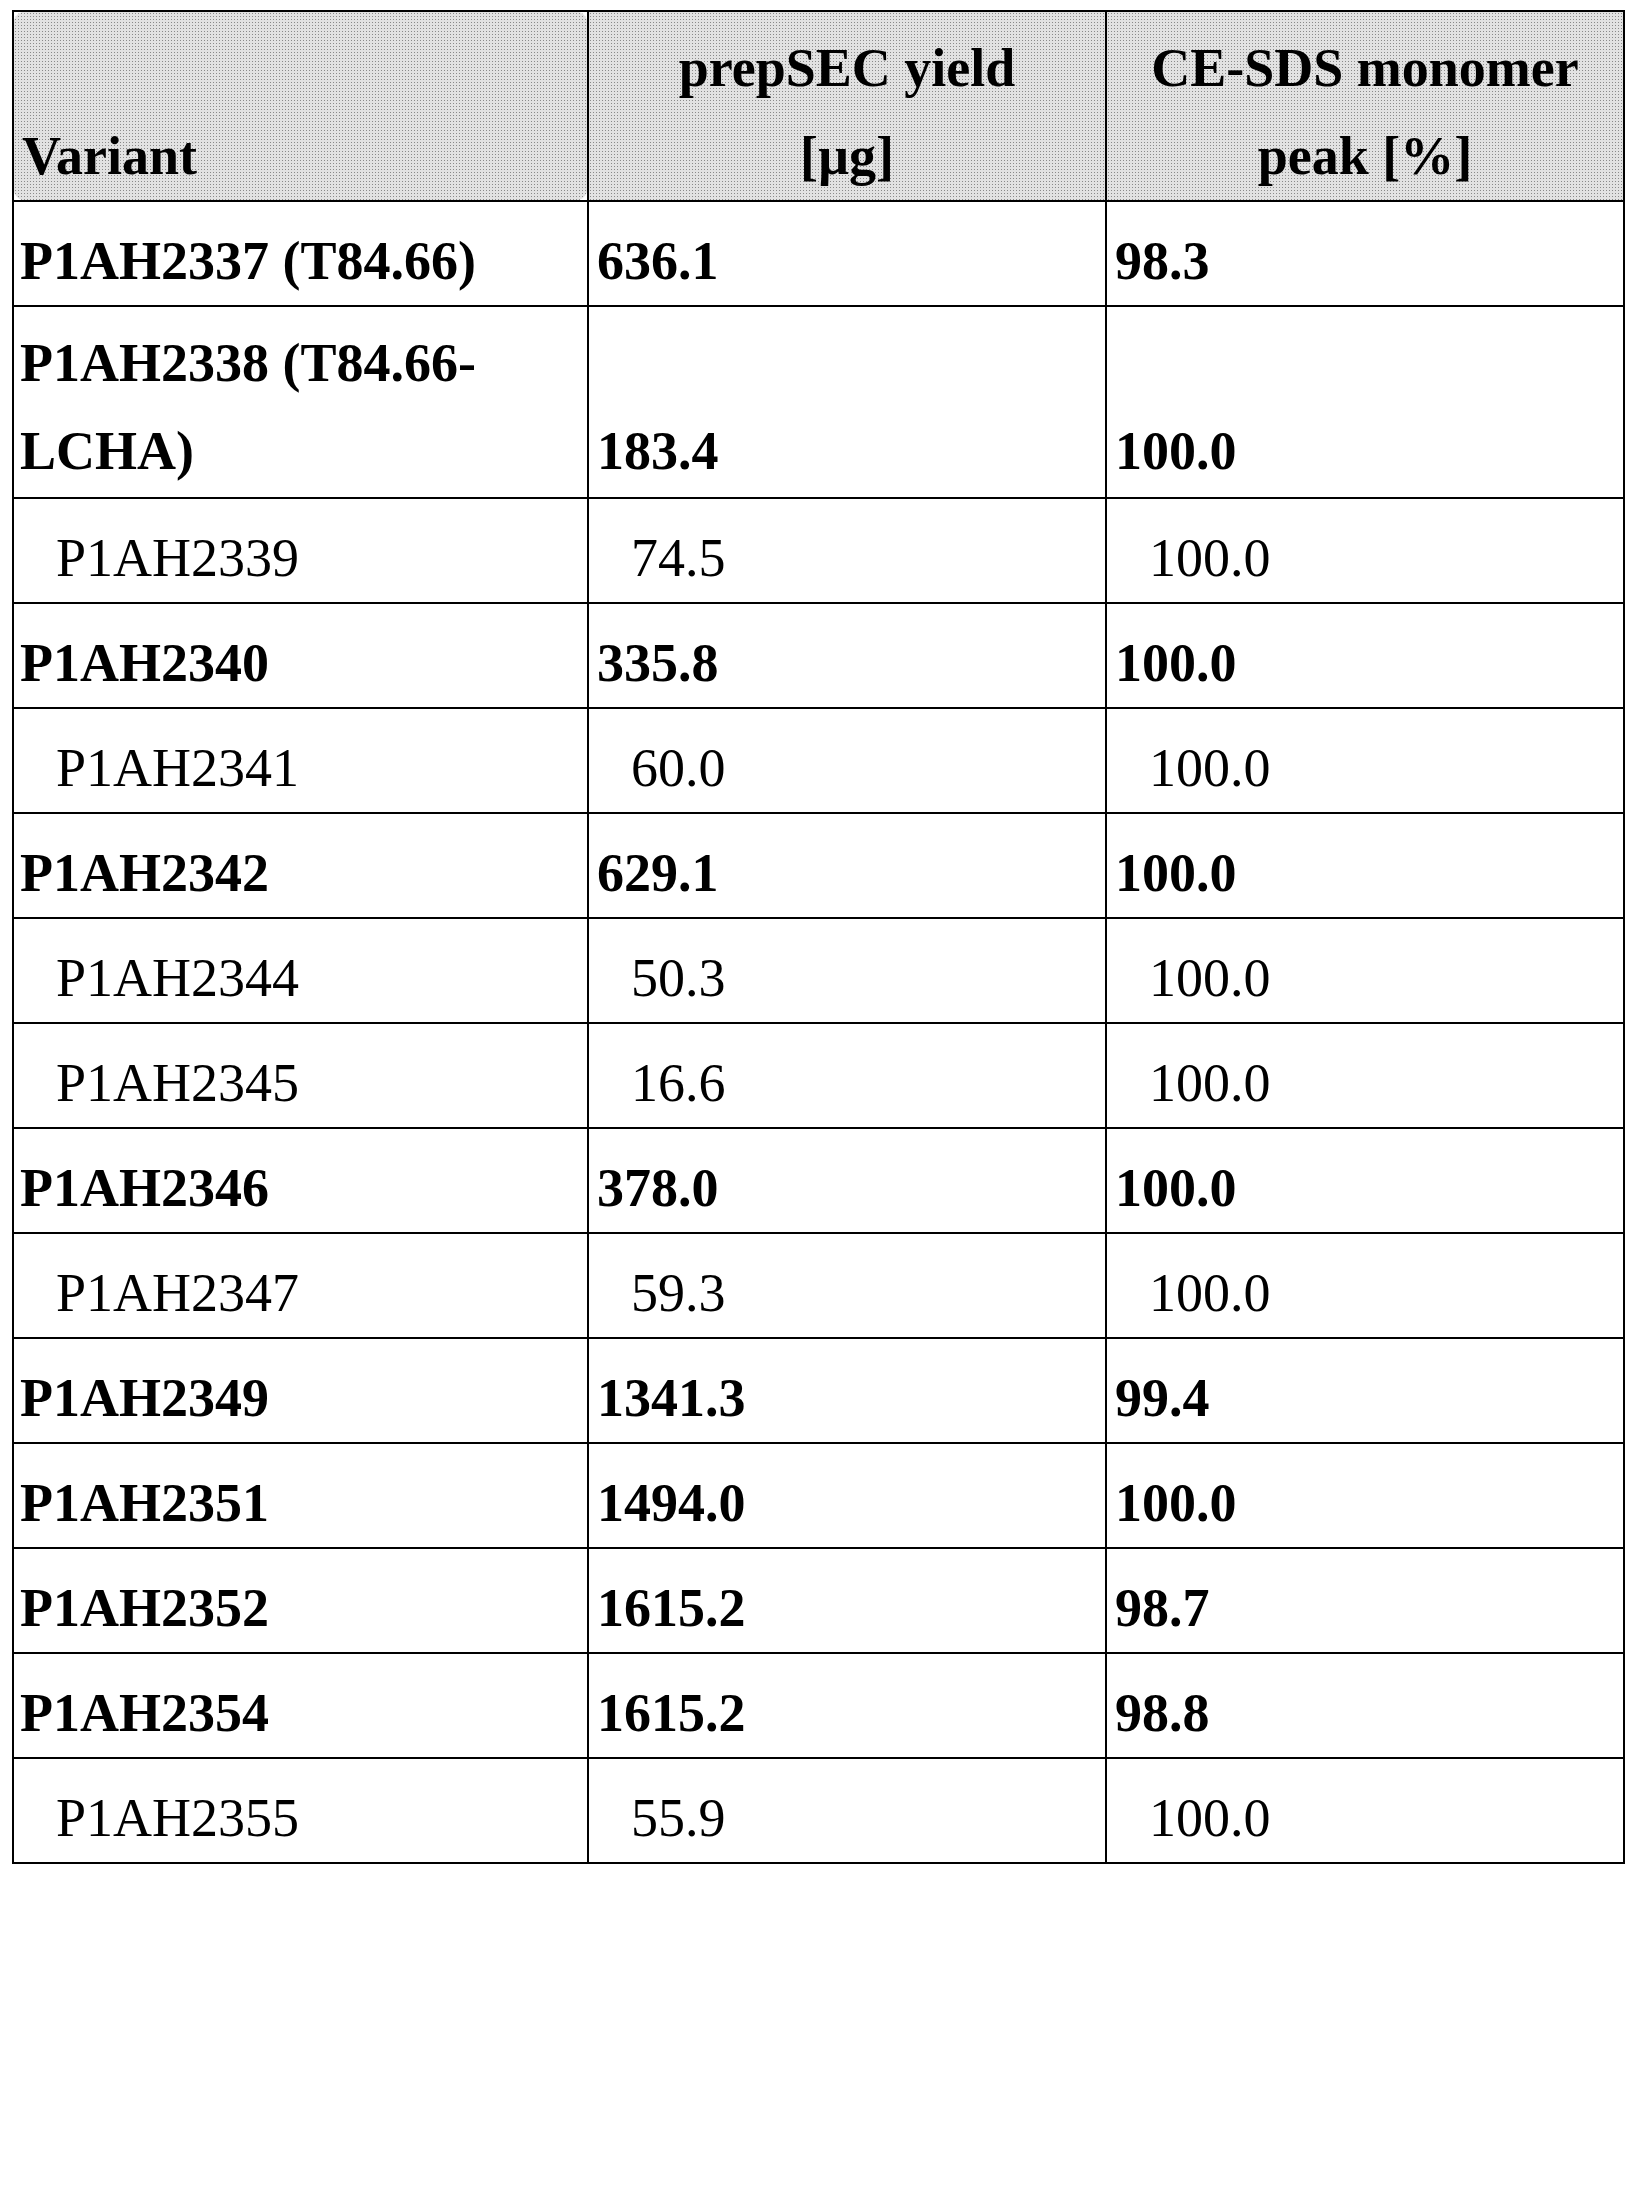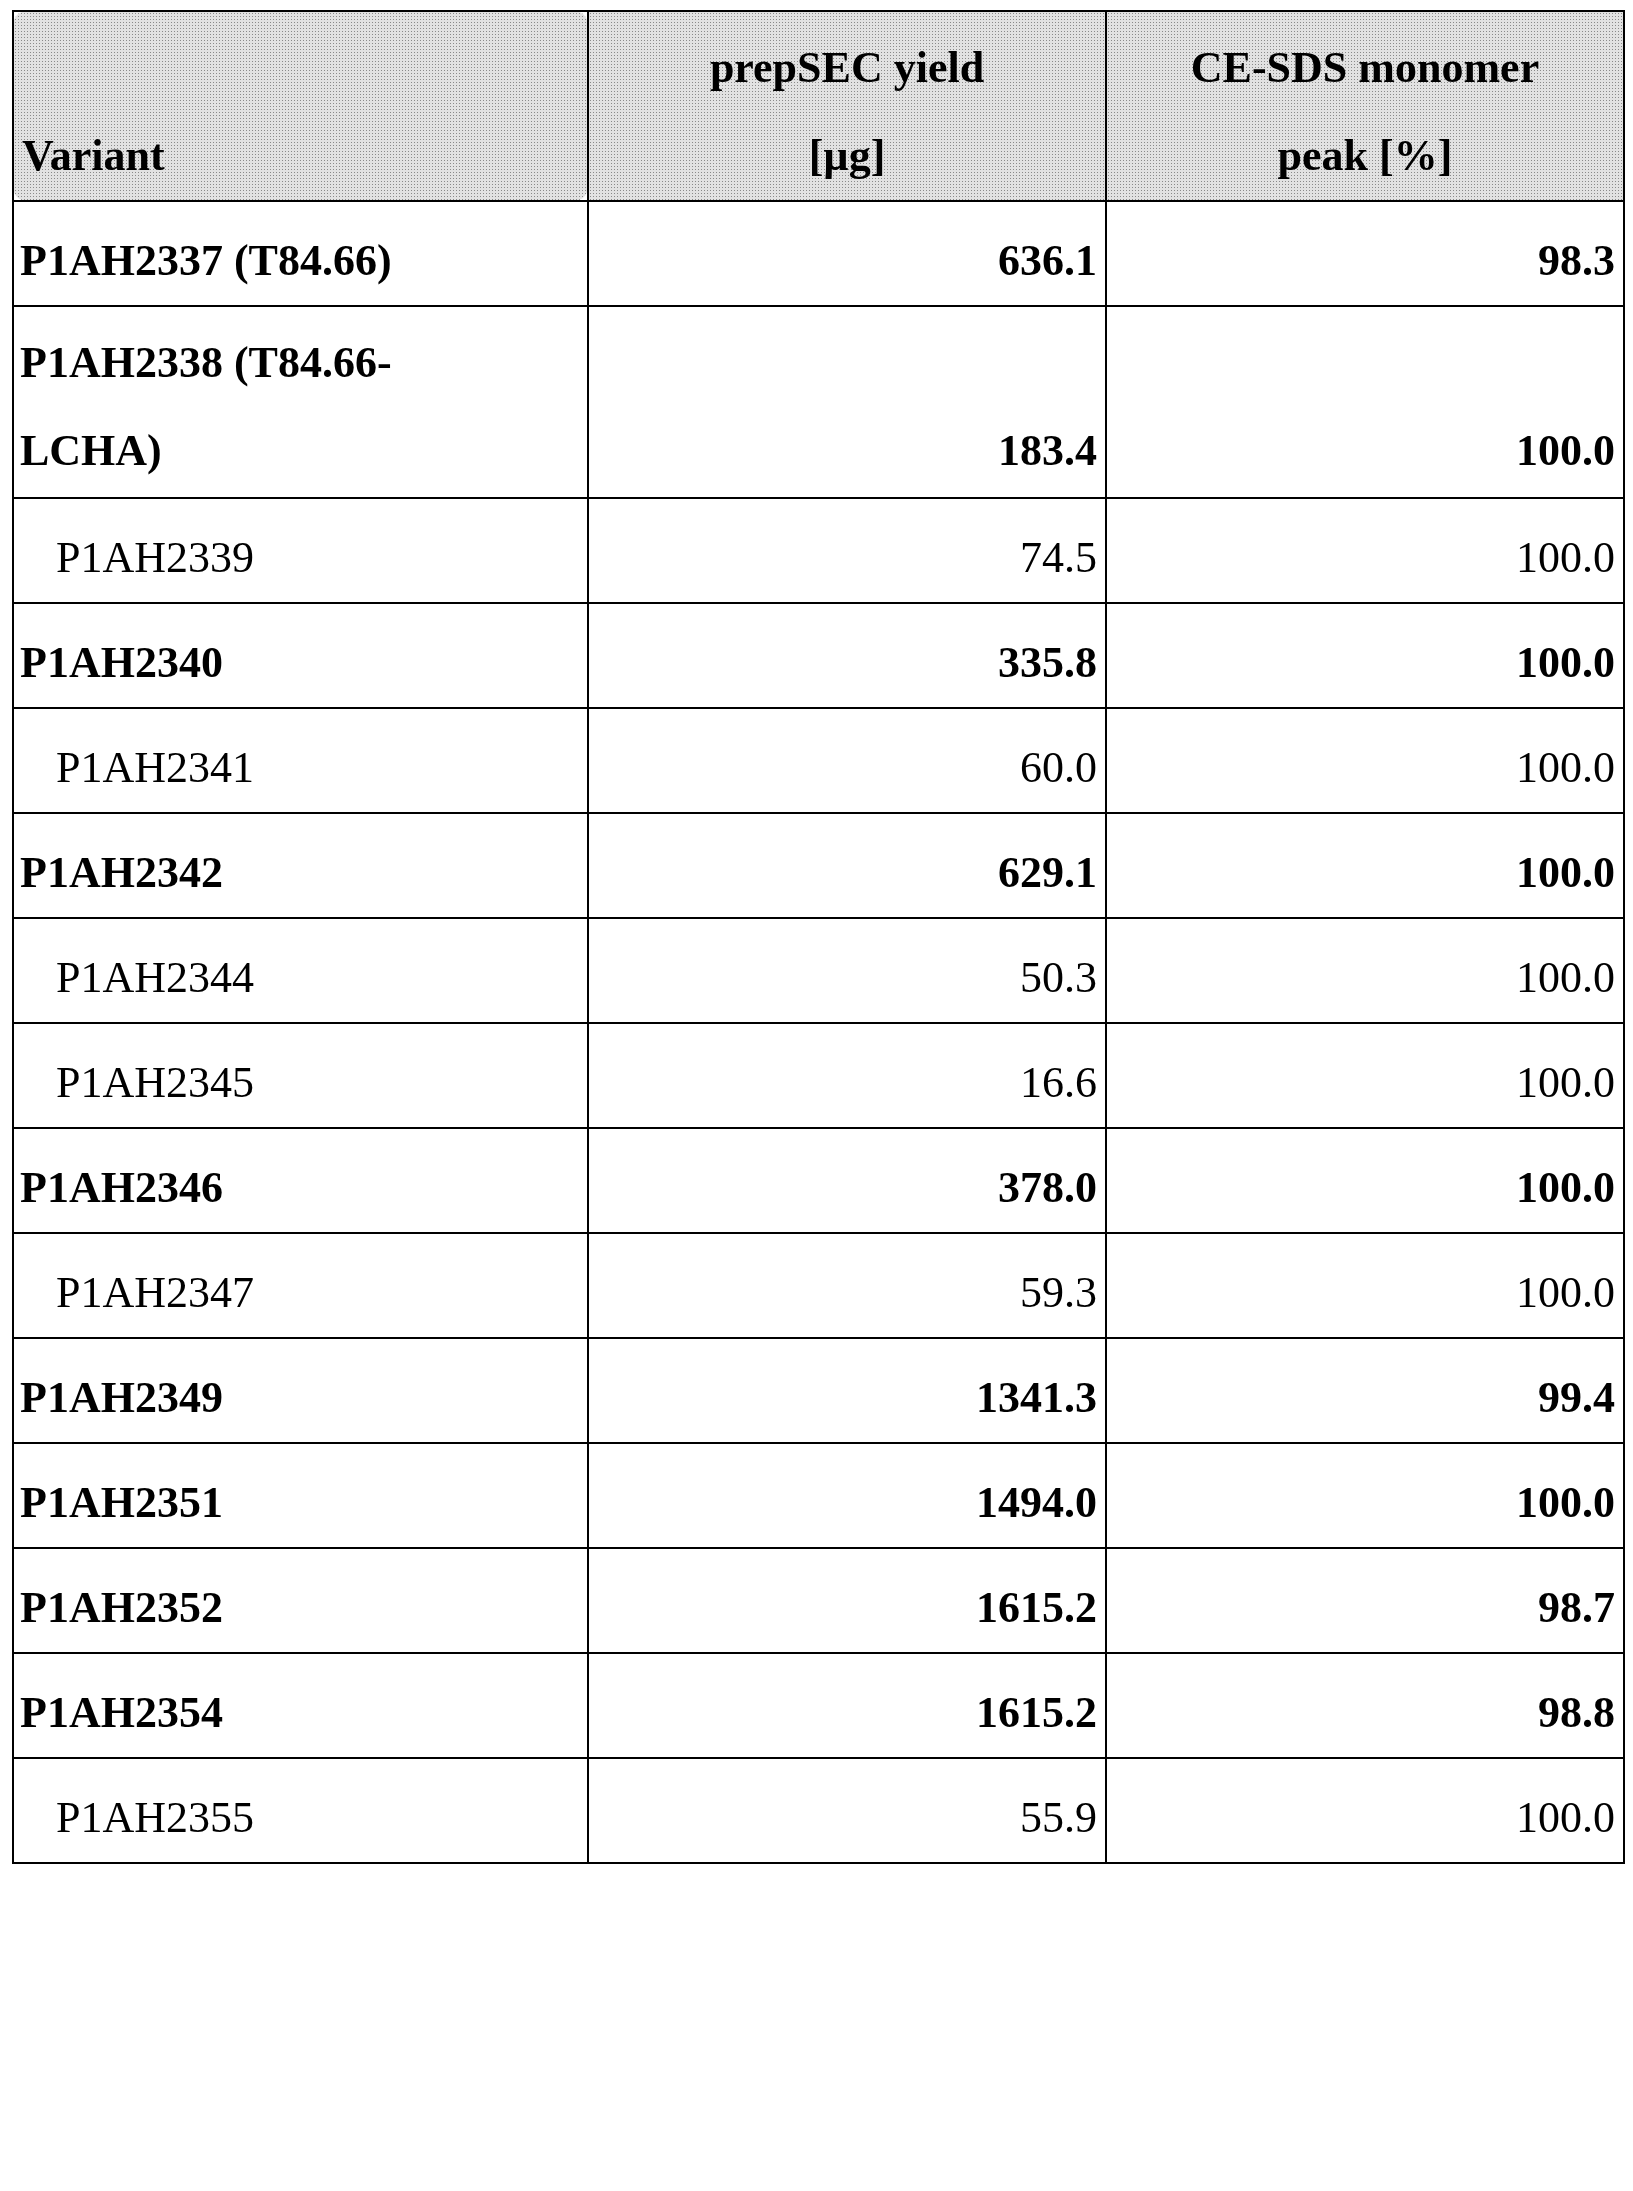--- a/index.html
+++ b/index.html
@@ -2,37 +2,37 @@
 <html><head>
 <meta charset="utf-8">
 <style>
   html, body { margin: 0; padding: 0; background: #ffffff; }
   body { width: 1633px; height: 2191px; position: relative; font-family: "Liberation Serif", "DejaVu Serif", serif; color: #000; }
   table.data-table {
     position: absolute; left: 12px; top: 10px;
     width: 1611px; border-collapse: collapse; table-layout: fixed;
   }
   table.data-table td, table.data-table th {
-    border: 2px solid #000; font-size: 44px; line-height: 88px;
+    border: 2px solid #000; font-size: 54px; line-height: 88px;
     padding: 0 8px; vertical-align: bottom;
   }
   col.c1 { width: 575px; } col.c2 { width: 518px; } col.c3 { width: 518px; }
   thead th {
     height: 188px; font-weight: bold;
     background-color: #e2e2e2;
     background-image: radial-gradient(#8a8a8a 0.8px, transparent 0.9px);
     background-size: 3px 3px;
     line-height: 88px;
   }
   thead th.left { text-align: left; border-radius: 14px; }
   thead th.center { text-align: center; }
   tbody td { height: 103px; vertical-align: middle; line-height: 1.0; }
   tbody tr.tall td { height: 188px; vertical-align: bottom; line-height: 88px; padding-bottom: 2px; }
   tbody td.variant { text-align: left; padding-left: 6px; }
-  tbody td.num { text-align: right; }
+  tbody td.num { text-align: left; }
   tr.bold td { font-weight: bold; }
   tr.normal td { font-weight: normal; padding-left: 42px; }
   .hdr-line { display: block; }
 </style>
 </head>
 <body>
 
 <table class="data-table">
   <colgroup>
       <col class="c1">

